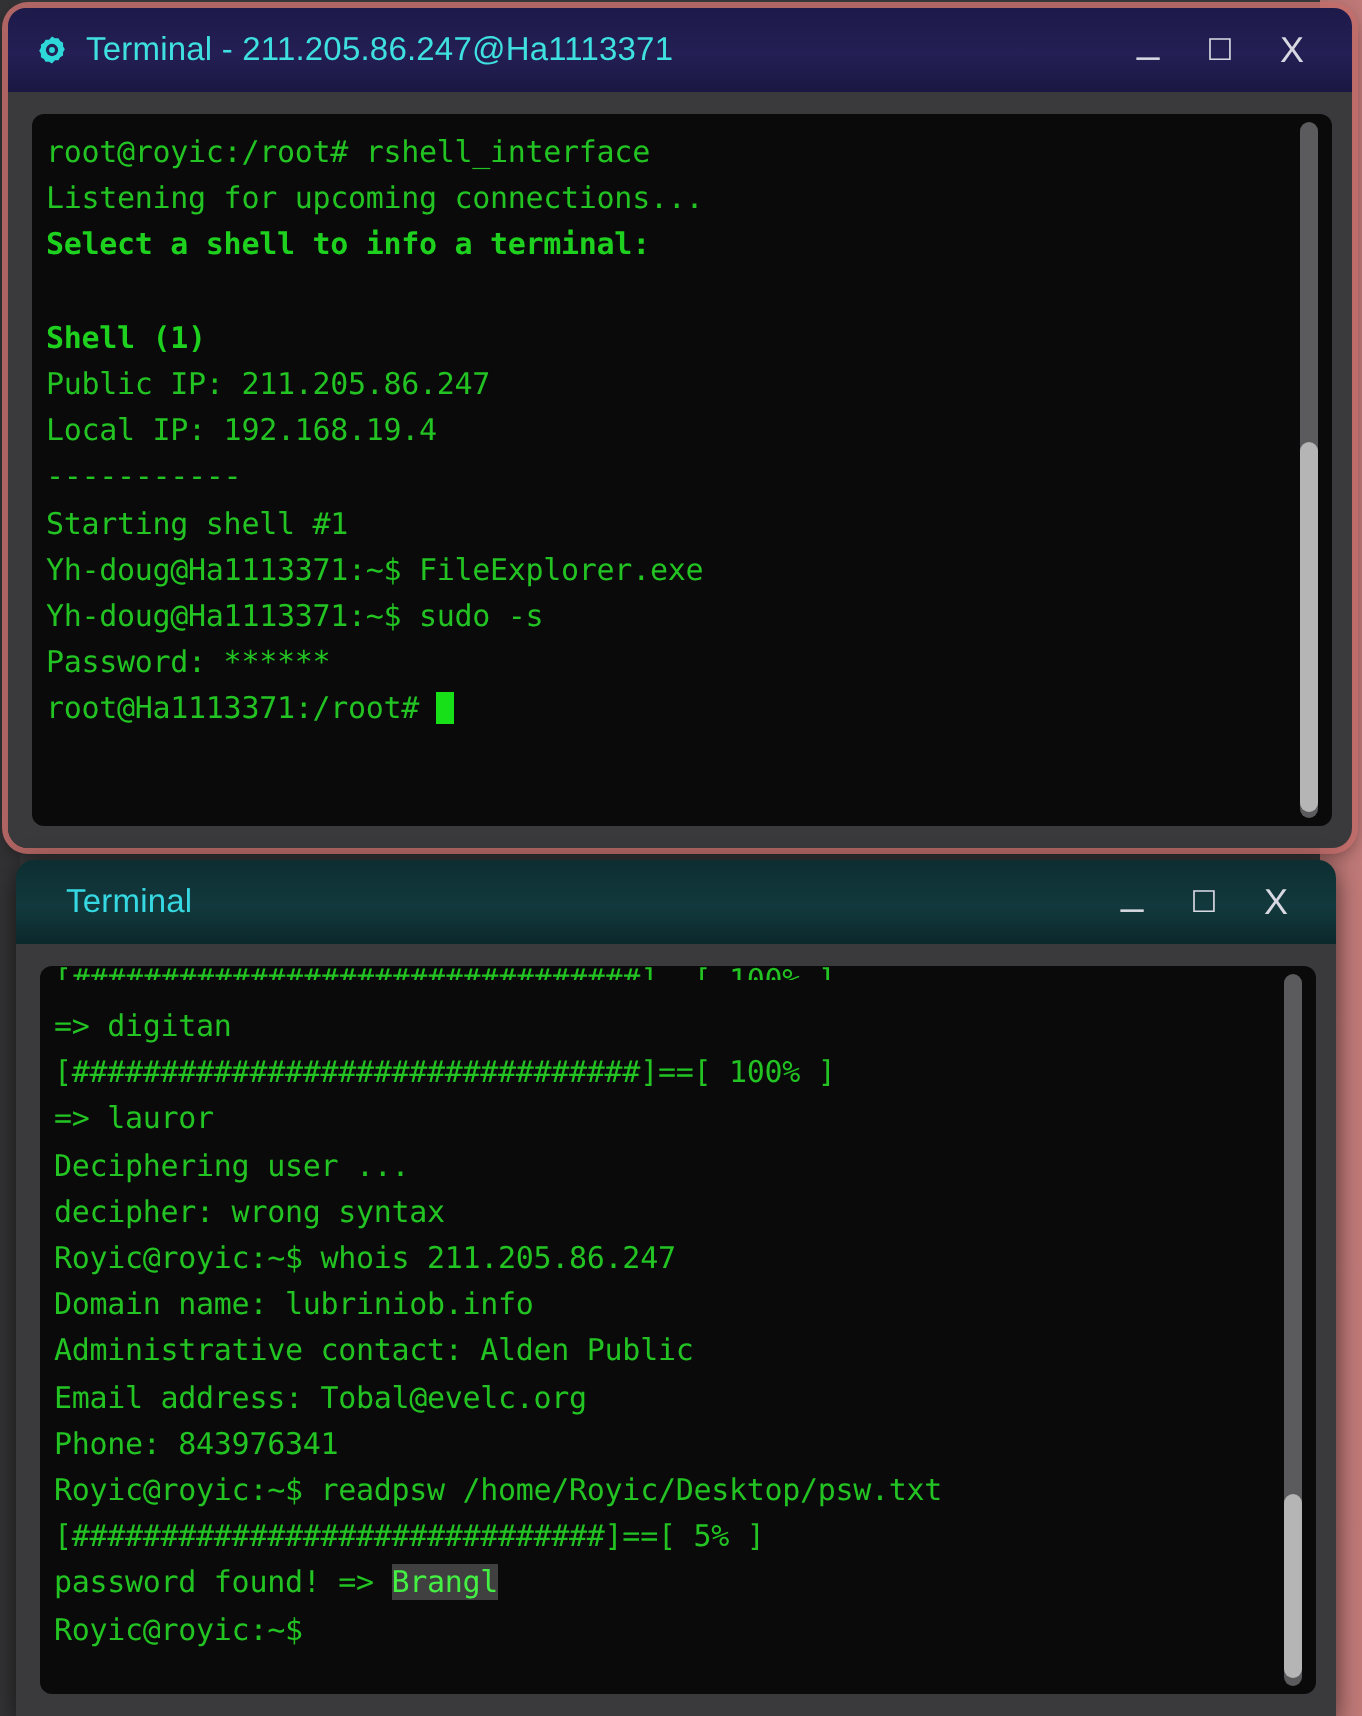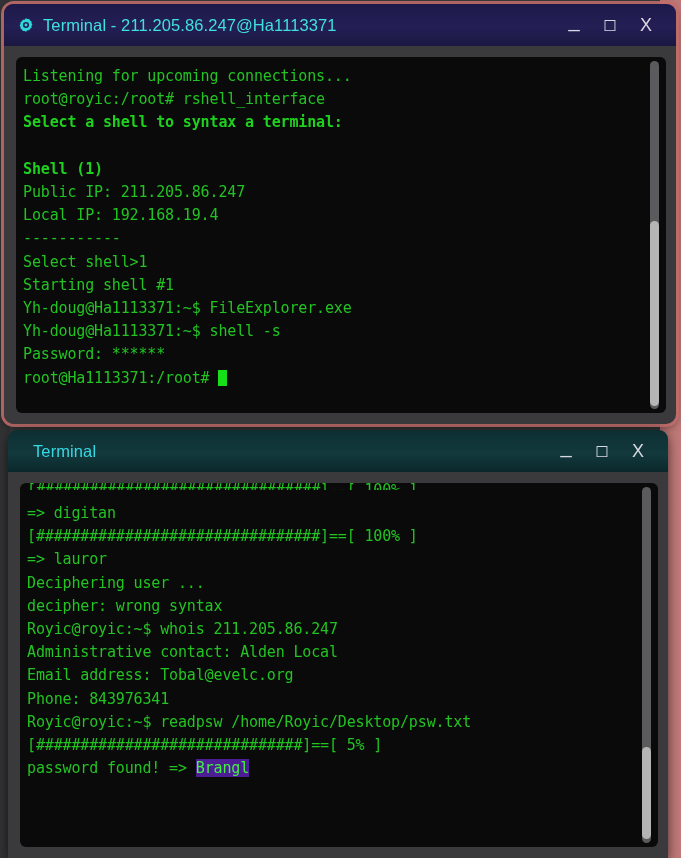--- a/index.html
+++ b/index.html
@@ -135,21 +135,21 @@
   }
   .term-line.bold { font-weight: bold; color: #1ed11e; }
   .term-line.clip-top {
     height: 11px;
     line-height: 23.2px;
     position: relative;
     top: -12px;
     overflow: hidden;
   }
   .hl {
-    background: #4c1d95;
+    background: #404040;
     color: #43f043;
   }
   .cursor-block {
     display: inline-block;
     width: 9px;
     height: 16px;
     background: #18e018;
     vertical-align: -3px;
   }
 
@@ -230,32 +230,31 @@
       <span class="title-text">Terminal - 211.205.86.247@Ha1113371</span>
       <span class="win-controls">
         <span class="win-btn min">_</span>
         <span class="win-btn max">☐</span>
         <span class="win-btn close">X</span>
       </span>
     </div>
     <div class="win-body">
       <div class="term-screen">
         <div id="w1lines">
+            <div class="term-line">root@royic:/root# rshell_interface</div>
             <div class="term-line">Listening for upcoming connections...</div>
-            <div class="term-line">root@royic:/root# rshell_interface</div>
-            <div class="term-line bold">Select a shell to syntax a terminal:</div>
+            <div class="term-line bold">Select a shell to info a terminal:</div>
             <div class="term-line">&nbsp;</div>
             <div class="term-line bold">Shell (1)</div>
             <div class="term-line">Public IP: 211.205.86.247</div>
             <div class="term-line">Local IP: 192.168.19.4</div>
             <div class="term-line">-----------</div>
-            <div class="term-line">Select shell&gt;1</div>
             <div class="term-line">Starting shell #1</div>
             <div class="term-line">Yh-doug@Ha1113371:~$ FileExplorer.exe</div>
-            <div class="term-line">Yh-doug@Ha1113371:~$ shell -s</div>
+            <div class="term-line">Yh-doug@Ha1113371:~$ sudo -s</div>
             <div class="term-line">Password: ******</div>
           </div>
         <div class="term-line"><span>root@Ha1113371:/root# </span><span class="cursor-block"></span></div>
         <div class="scroll-track">
           <div class="scroll-thumb" id="w1thumb" style="top: 46%; height: 53%;"></div>
         </div>
       </div>
     </div>
   </div>
 
@@ -271,27 +270,29 @@
     <div class="win-body">
       <div class="term-screen">
         <div class="term-line clip-top">[################################]--[ 100% ]</div>
         <div id="w2lines">
             <div class="term-line">=&gt; digitan</div>
             <div class="term-line">[################################]==[ 100% ]</div>
             <div class="term-line">=&gt; lauror</div>
             <div class="term-line">Deciphering user ...</div>
             <div class="term-line">decipher: wrong syntax</div>
             <div class="term-line">Royic@royic:~$ whois 211.205.86.247</div>
-            <div class="term-line">Administrative contact: Alden Local</div>
+            <div class="term-line">Domain name: lubriniob.info</div>
+            <div class="term-line">Administrative contact: Alden Public</div>
             <div class="term-line">Email address: Tobal@evelc.org</div>
             <div class="term-line">Phone: 843976341</div>
             <div class="term-line">Royic@royic:~$ readpsw /home/Royic/Desktop/psw.txt</div>
             <div class="term-line">[##############################]==[ 5% ]</div>
           </div>
         <div class="term-line"><span>password found! =&gt; </span><span class="hl">Brangl</span></div>
+        <div class="term-line">Royic@royic:~$</div>
         <div class="scroll-track">
           <div class="scroll-thumb" id="w2thumb" style="top: 73%; height: 26%;"></div>
         </div>
       </div>
     </div>
   </div>
 
 </div>
 
 </body></html>

